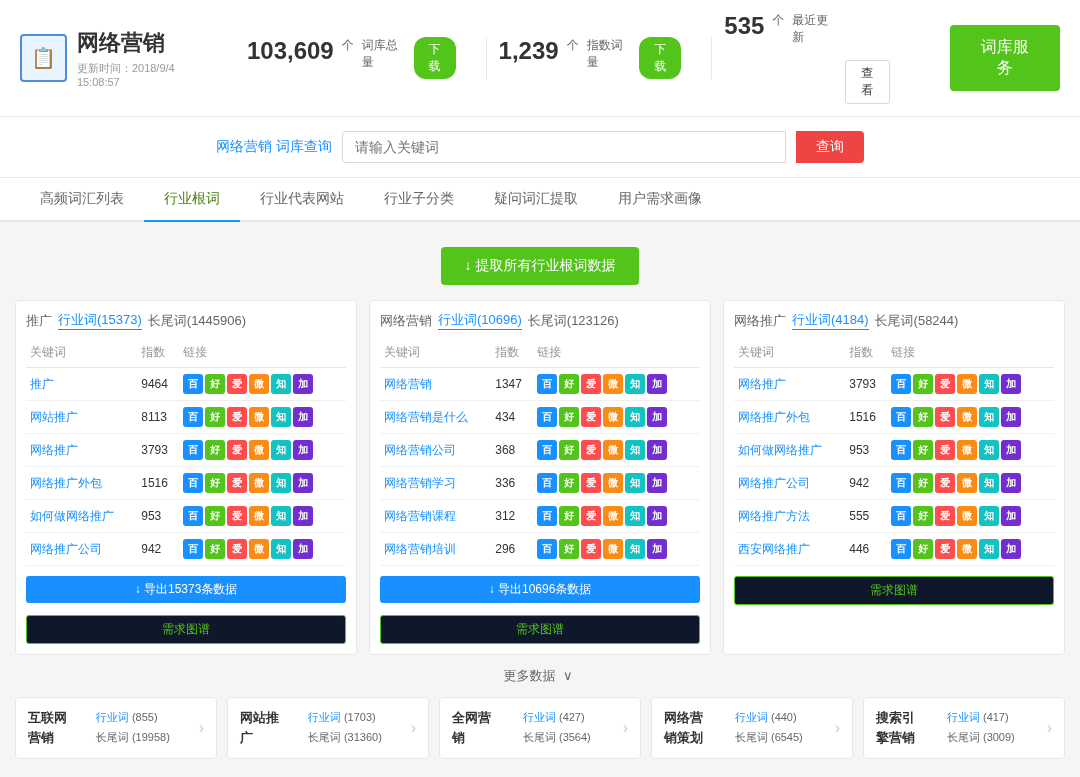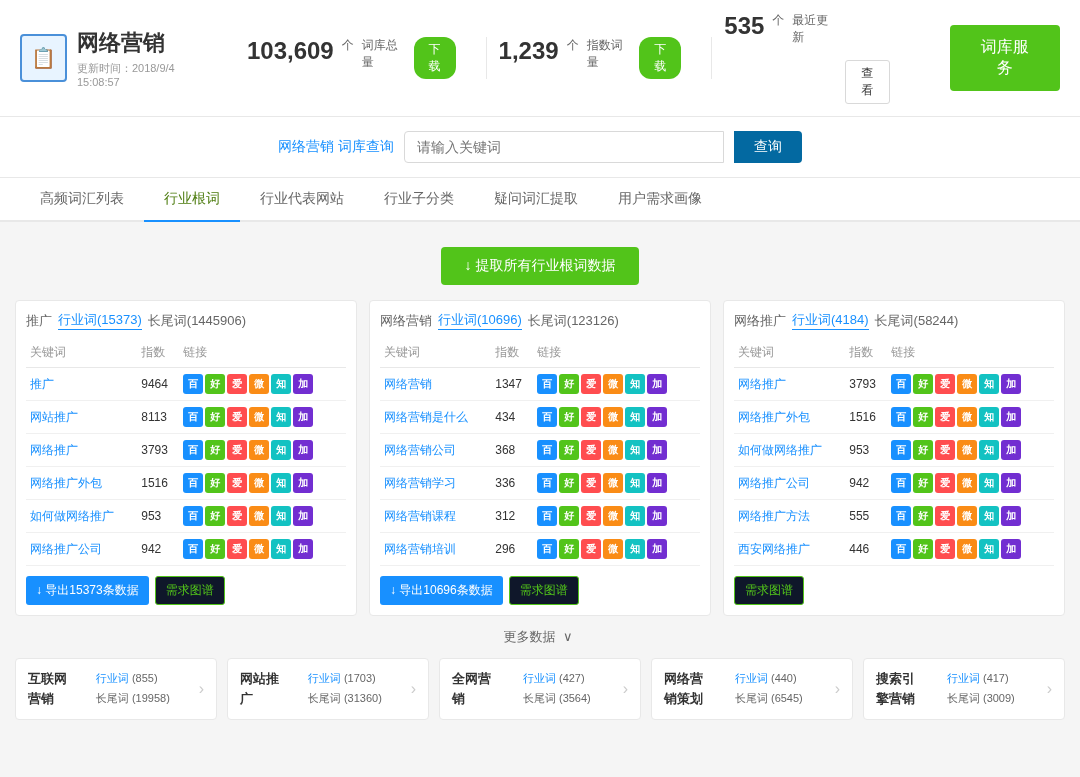--- a/index.html
+++ b/index.html
@@ -78,30 +78,30 @@
       background: #fff;
       padding: 14px 20px;
       display: flex;
       align-items: center;
       justify-content: center;
       gap: 10px;
       border-bottom: 1px solid #e8e8e8;
     }
     .search-label { color: #1890ff; font-size: 14px; }
     .search-input {
-      width: 320px;
+      width: 444px;
       border: 1px solid #d9d9d9;
       border-radius: 4px 0 0 4px;
       padding: 7px 12px;
       font-size: 14px;
       outline: none;
       color: #999;
     }
     .search-btn {
-      background: #0369a1;
+      background: #ef4444;
       color: #fff;
       border: none;
       border-radius: 0 4px 4px 0;
       padding: 7px 20px;
       font-size: 14px;
       cursor: pointer;
     }
 
     .tabs-bar {
       background: #fff;
@@ -192,23 +192,24 @@
     }
     .badge-blue { background: #1890ff; }
     .badge-green { background: #52c41a; }
     .badge-red { background: #ff4d4f; }
     .badge-orange { background: #fa8c16; }
     .badge-cyan { background: #13c2c2; }
     .badge-purple { background: #722ed1; }
 
     .col-footer {
       display: flex;
-      gap: 6px;
+      gap: 12px;
       margin-top: 10px;
       justify-content: flex-start;
+      flex-direction: column;
     }
     .btn-export {
       background: #1890ff;
       color: #fff;
       border: none;
       border-radius: 3px;
       padding: 5px 10px;
       font-size: 12px;
       cursor: pointer;
     }

